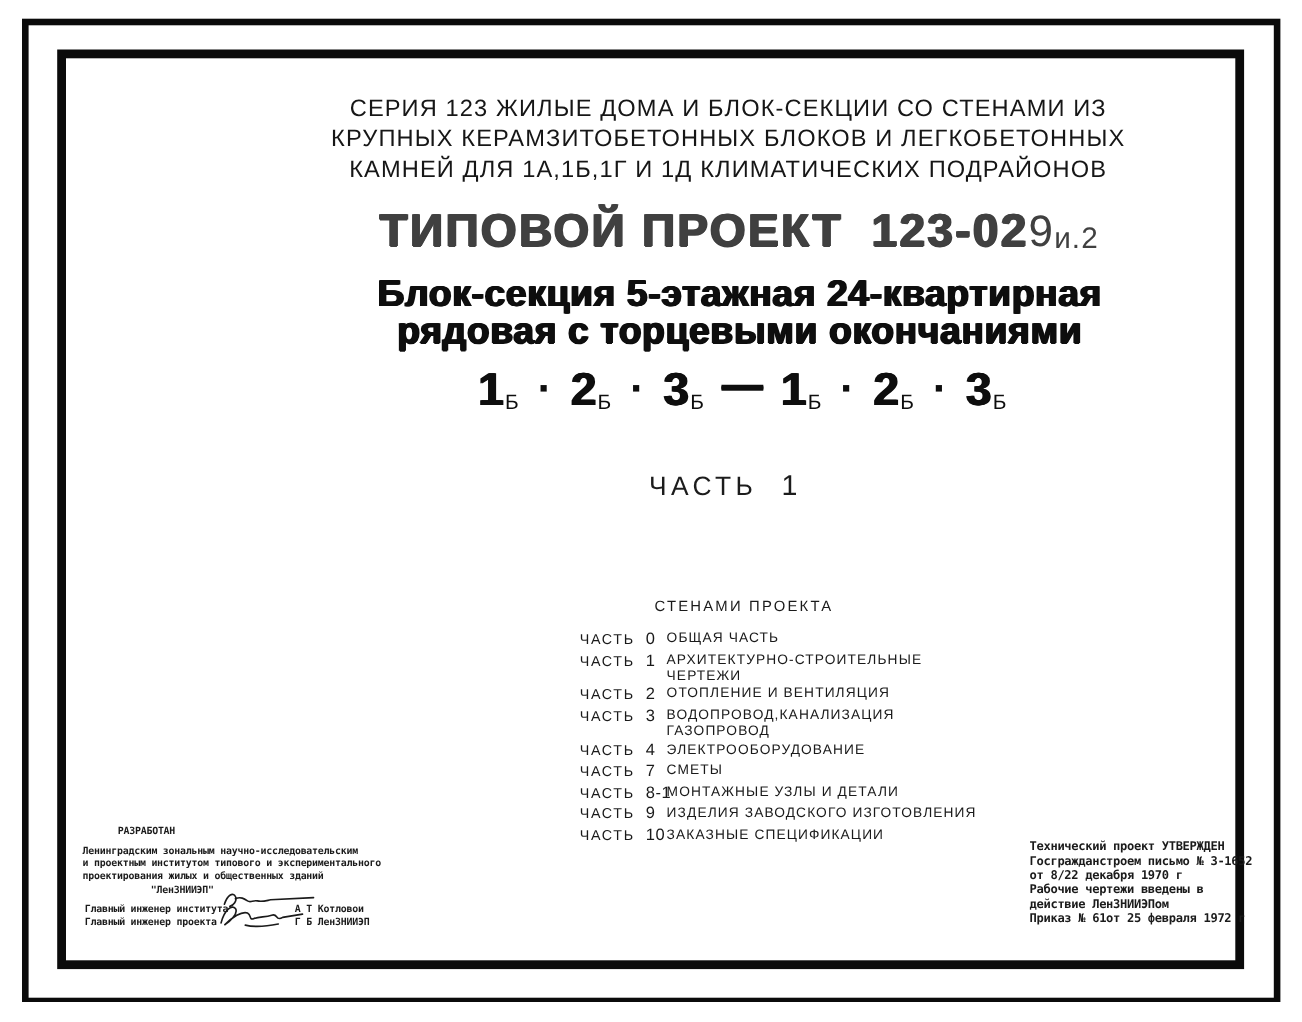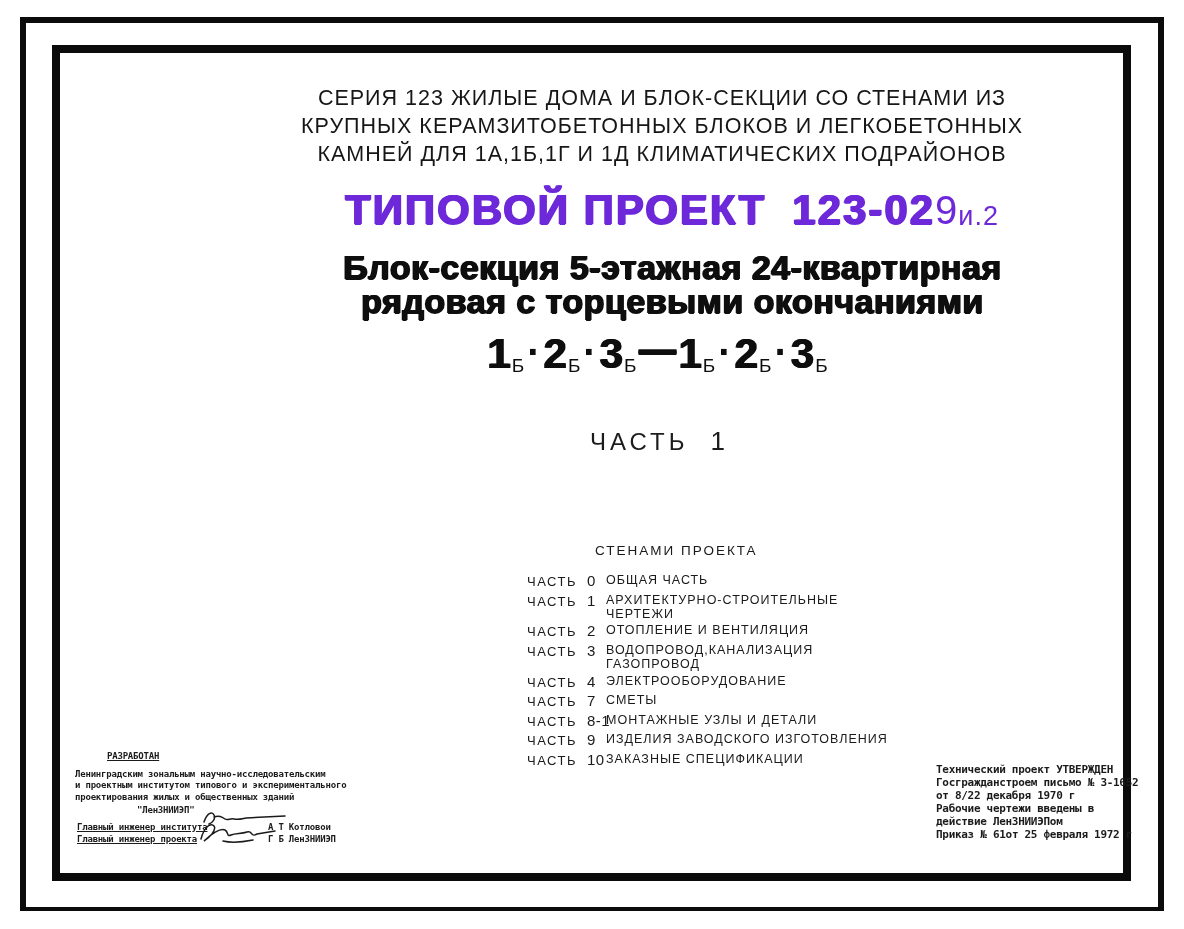--- a/index.html
+++ b/index.html
@@ -22,41 +22,41 @@
   
   .series-header{
     position:absolute;left:300px;top:84px;width:724px;
     text-align:center;font-size:21.5px;line-height:28px;
     letter-spacing:1px;color:#161616;white-space:nowrap;
   }
   
   .project-title{
     position:absolute;left:322px;top:186px;width:700px;
     text-align:center;white-space:nowrap;
-    font-weight:bold;font-size:42px;color:#6d28d9;
+    font-weight:bold;font-size:42px;color:#404040;
   }
   .pt-label,.pt-main{
     letter-spacing:2px;
     text-shadow:0.9px 0 currentColor,-0.9px 0 currentColor,0 0.6px currentColor;
   }
   .pt-label{margin-right:26px;}
   .pt-hand{font-weight:400;font-size:40px;letter-spacing:1px;}
   .pt-suffix{font-weight:400;font-size:27px;vertical-align:-1px;letter-spacing:1px;}
   
   .subtitle{
     position:absolute;left:300px;top:250px;width:745px;
     text-align:center;font-weight:bold;font-size:34px;line-height:34px;
     color:#0e0e0e;white-space:nowrap;letter-spacing:0.5px;
     text-shadow:0.9px 0 currentColor,-0.9px 0 currentColor,0 0.6px currentColor;
   }
   
   .formula{
     position:absolute;left:400px;top:330px;width:515px;height:56px;
-    display:flex;align-items:baseline;justify-content:center;
-    color:#0e0e0e;white-space:nowrap;
+    display:flex;align-items:baseline;justify-content:flex-end;
+    color:#0e0e0e;white-space:nowrap;gap:14px;
   }
   .fnum{
     font-weight:bold;font-size:42px;
     text-shadow:0.8px 0 currentColor,-0.8px 0 currentColor;
   }
   .fsub{font-size:19px;font-weight:400;vertical-align:-4px;margin-left:1px;}
   .fdot{font-weight:bold;font-size:40px;margin:0 3px;position:relative;top:-2px;}
   .fdash{
     font-weight:bold;font-size:38px;margin:0 2px;position:relative;top:-5px;
     text-shadow:0 0.8px currentColor,0 -0.8px currentColor;
@@ -88,24 +88,24 @@
     font-size:12.5px;line-height:14.2px;letter-spacing:1px;
     white-space:pre-line;padding-top:1px;
   }
   
   .developed{
     position:absolute;left:75px;top:751px;width:345px;
     font-family:"DejaVu Sans Mono", monospace;
     font-size:9px;font-weight:bold;line-height:11.5px;
     color:#1b1b1b;letter-spacing:-0.2px;
   }
-  .dev-title{margin-left:32px;margin-bottom:6px;text-decoration:underline;}
+  .dev-title{margin-left:32px;margin-bottom:6px;}
   .dev-inst{margin-left:62px;margin-top:2px;margin-bottom:5px;}
   .sig-row{position:relative;height:12.5px;}
-  .sig-role{position:absolute;left:2px;top:0;text-decoration:underline;}
+  .sig-role{position:absolute;left:2px;top:0;}
   .sig-name{position:absolute;left:193px;top:0;}
   .sig-svg1{position:absolute;left:126px;top:57px;}
   .sig-svg2{position:absolute;left:120px;top:68px;}
   
   .approved{
     position:absolute;left:936px;top:764px;width:180px;
     font-family:"DejaVu Sans Mono", monospace;
     font-size:11px;font-weight:bold;line-height:12.9px;
     color:#1b1b1b;letter-spacing:-0.3px;white-space:nowrap;
   }

